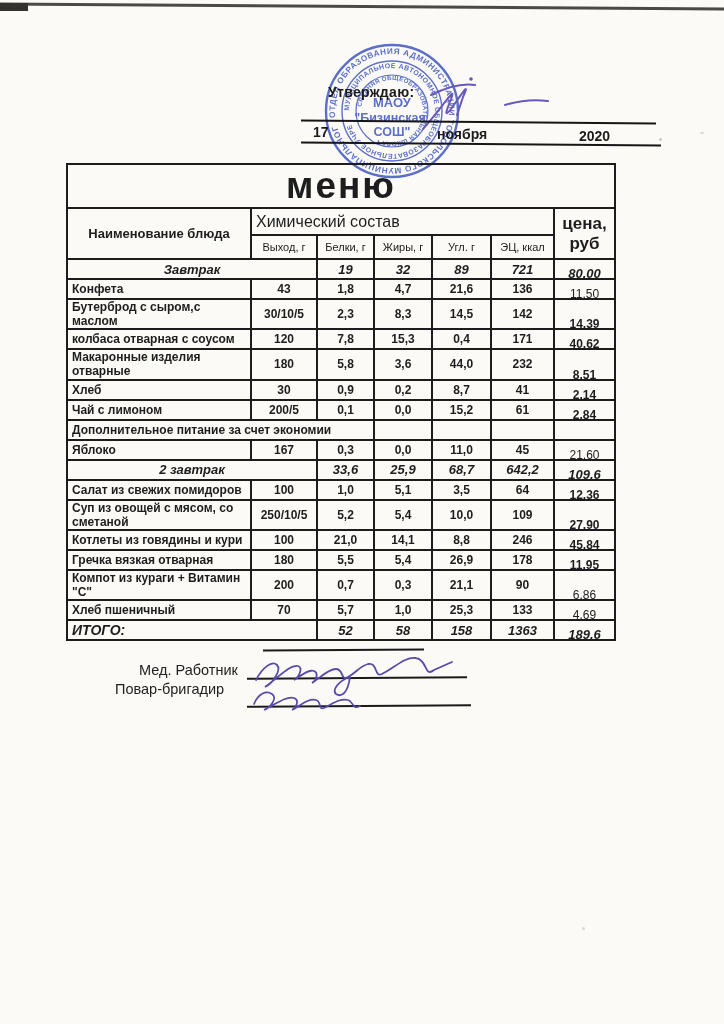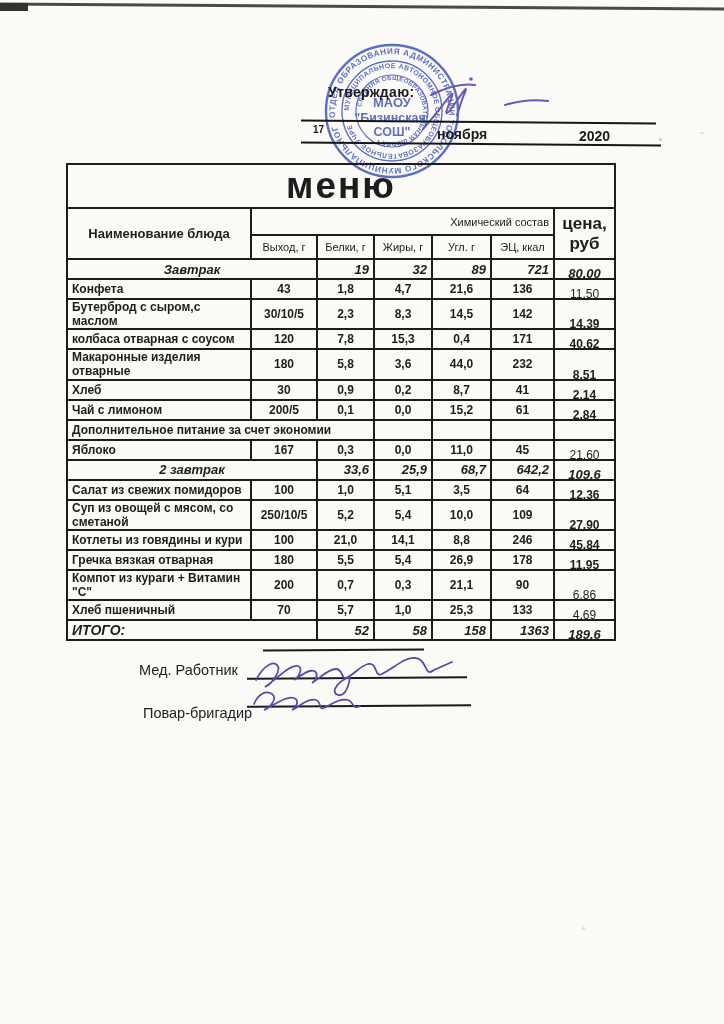--- a/index.html
+++ b/index.html
@@ -12,42 +12,42 @@
 
   
   .stamp{position:absolute;left:322px;top:41px;opacity:0.83;}
   .stamp-sig{position:absolute;left:405px;top:55px;}
 
   
   .approve-label{position:absolute;left:328px;top:84px;font-size:14px;font-weight:bold;letter-spacing:0.3px;}
   .date-line{position:absolute;height:2.2px;background:#161616;}
   .date-line.l1{left:301px;top:121px;width:355px;transform:rotate(0.5deg);}
   .date-line.l2{left:301px;top:143px;width:360px;transform:rotate(0.5deg);}
-  .date-day{position:absolute;left:313px;top:124px;font-size:10px;font-weight:bold;}
+  .date-day{position:absolute;left:313px;top:124px;font-size:14px;font-weight:bold;}
   .date-month{position:absolute;left:437px;top:126px;font-size:14px;font-weight:bold;}
   .date-year{position:absolute;left:579px;top:128px;font-size:14px;font-weight:bold;}
 
   
   .menu-table{position:absolute;left:66px;top:163px;border-collapse:collapse;table-layout:fixed;
               font-family:"Liberation Sans",sans-serif;}
   .menu-table td,.menu-table th{border:2px solid #1c1c1c;padding:0 4px;color:#1d1d1d;}
   .title-cell{height:38px;text-align:center;font-size:37px;font-weight:bold;letter-spacing:2px;padding:0;}
   .hdr-dish{font-size:13px;font-weight:bold;text-align:center;}
-  .hdr-chem{font-size:11px;font-weight:normal;text-align:right;height:25px;}
+  .hdr-chem{font-size:16px;font-weight:normal;text-align:left;height:25px;}
   .hdr-sub{font-size:11px;font-weight:normal;text-align:center;height:22px;}
   .hdr-price{font-size:17px;font-weight:bold;text-align:center;}
   .dish-name{font-size:12px;font-weight:bold;text-align:left;line-height:1.18;padding:1px 3px;border-radius:8px;}
   .num{font-size:12px;font-weight:bold;text-align:center;}
   .price{font-size:12px;text-align:center;vertical-align:bottom;}
   .price span{display:inline-block;transform:translateY(3px);}
   .pbold{font-weight:bold;}
   .preg{font-weight:normal;color:#2c2c2c;}
   .section-name{font-size:13px;font-weight:bold;font-style:italic;text-align:center;}
   .total-name{font-size:14px;font-weight:bold;font-style:italic;text-align:left;}
-  .sec-num{font-size:13px;font-weight:bold;font-style:italic;text-align:right;}
+  .sec-num{font-size:13px;font-weight:bold;font-style:italic;text-align:center;}
   .sec-price{font-size:13px;font-weight:bold;font-style:italic;text-align:center;vertical-align:bottom;}
   .note-name{font-size:12px;font-weight:bold;text-align:left;height:15px;padding:0 3px;}
   .menu-table tr{height:20px;margin-left:21px;}
 
   
   .sig-label{position:absolute;font-size:14.5px;color:#222;}
   .sig-line{position:absolute;height:2px;background:#1a1a1a;}
   .hand{position:absolute;}
 </style>
 </head>
@@ -281,21 +281,21 @@
           <td class="sec-num">158</td>
           <td class="sec-num">1363</td>
           <td class="price sec-price"><span>189,6</span></td>
         </tr>
       </tbody>
   </table>
 
   <div class="sig-line" style="left:263px;top:649px;width:161px;transform:rotate(-0.4deg)"></div>
   <span class="sig-label" style="left:139px;top:662px;">Мед. Работник</span>
   <div class="sig-line" style="left:247px;top:677px;width:220px;transform:rotate(-0.4deg)"></div>
-  <span class="sig-label" style="left:143px;top:681px;margin-top:24px;">Повар-бригадир</span>
+  <span class="sig-label" style="left:115px;top:681px;">Повар-бригадир</span>
   <div class="sig-line" style="left:247px;top:705px;width:224px;transform:rotate(-0.4deg)"></div>
 
   <svg class="hand" style="left:248px;top:648px;" width="220" height="50" viewBox="0 0 220 50">
     <g stroke="#584aa8" stroke-width="1.8" fill="none" stroke-linecap="round">
       <path d="M 8 32 C 14 20, 24 12, 29 17 C 34 22, 24 36, 17 39 C 30 30, 42 16, 50 18 C 56 20, 50 30, 46 32 C 54 27, 61 21, 66 23 C 71 25, 68 33, 64 35 C 72 30, 80 21, 88 21 C 96 21, 92 33, 100 29 C 108 25, 112 18, 120 16 C 130 14, 126 30, 134 26 C 146 20, 158 8, 168 10 C 180 12, 176 30, 186 22 L 204 14"></path>
       <path d="M 102 29 C 100 44, 94 50, 88 46 C 84 42, 90 33, 102 29"></path>
     </g>
   </svg>
   <svg class="hand" style="left:248px;top:684px;" width="130" height="34" viewBox="0 0 130 34">
     <g stroke="#584aa8" stroke-width="1.7" fill="none" stroke-linecap="round">

